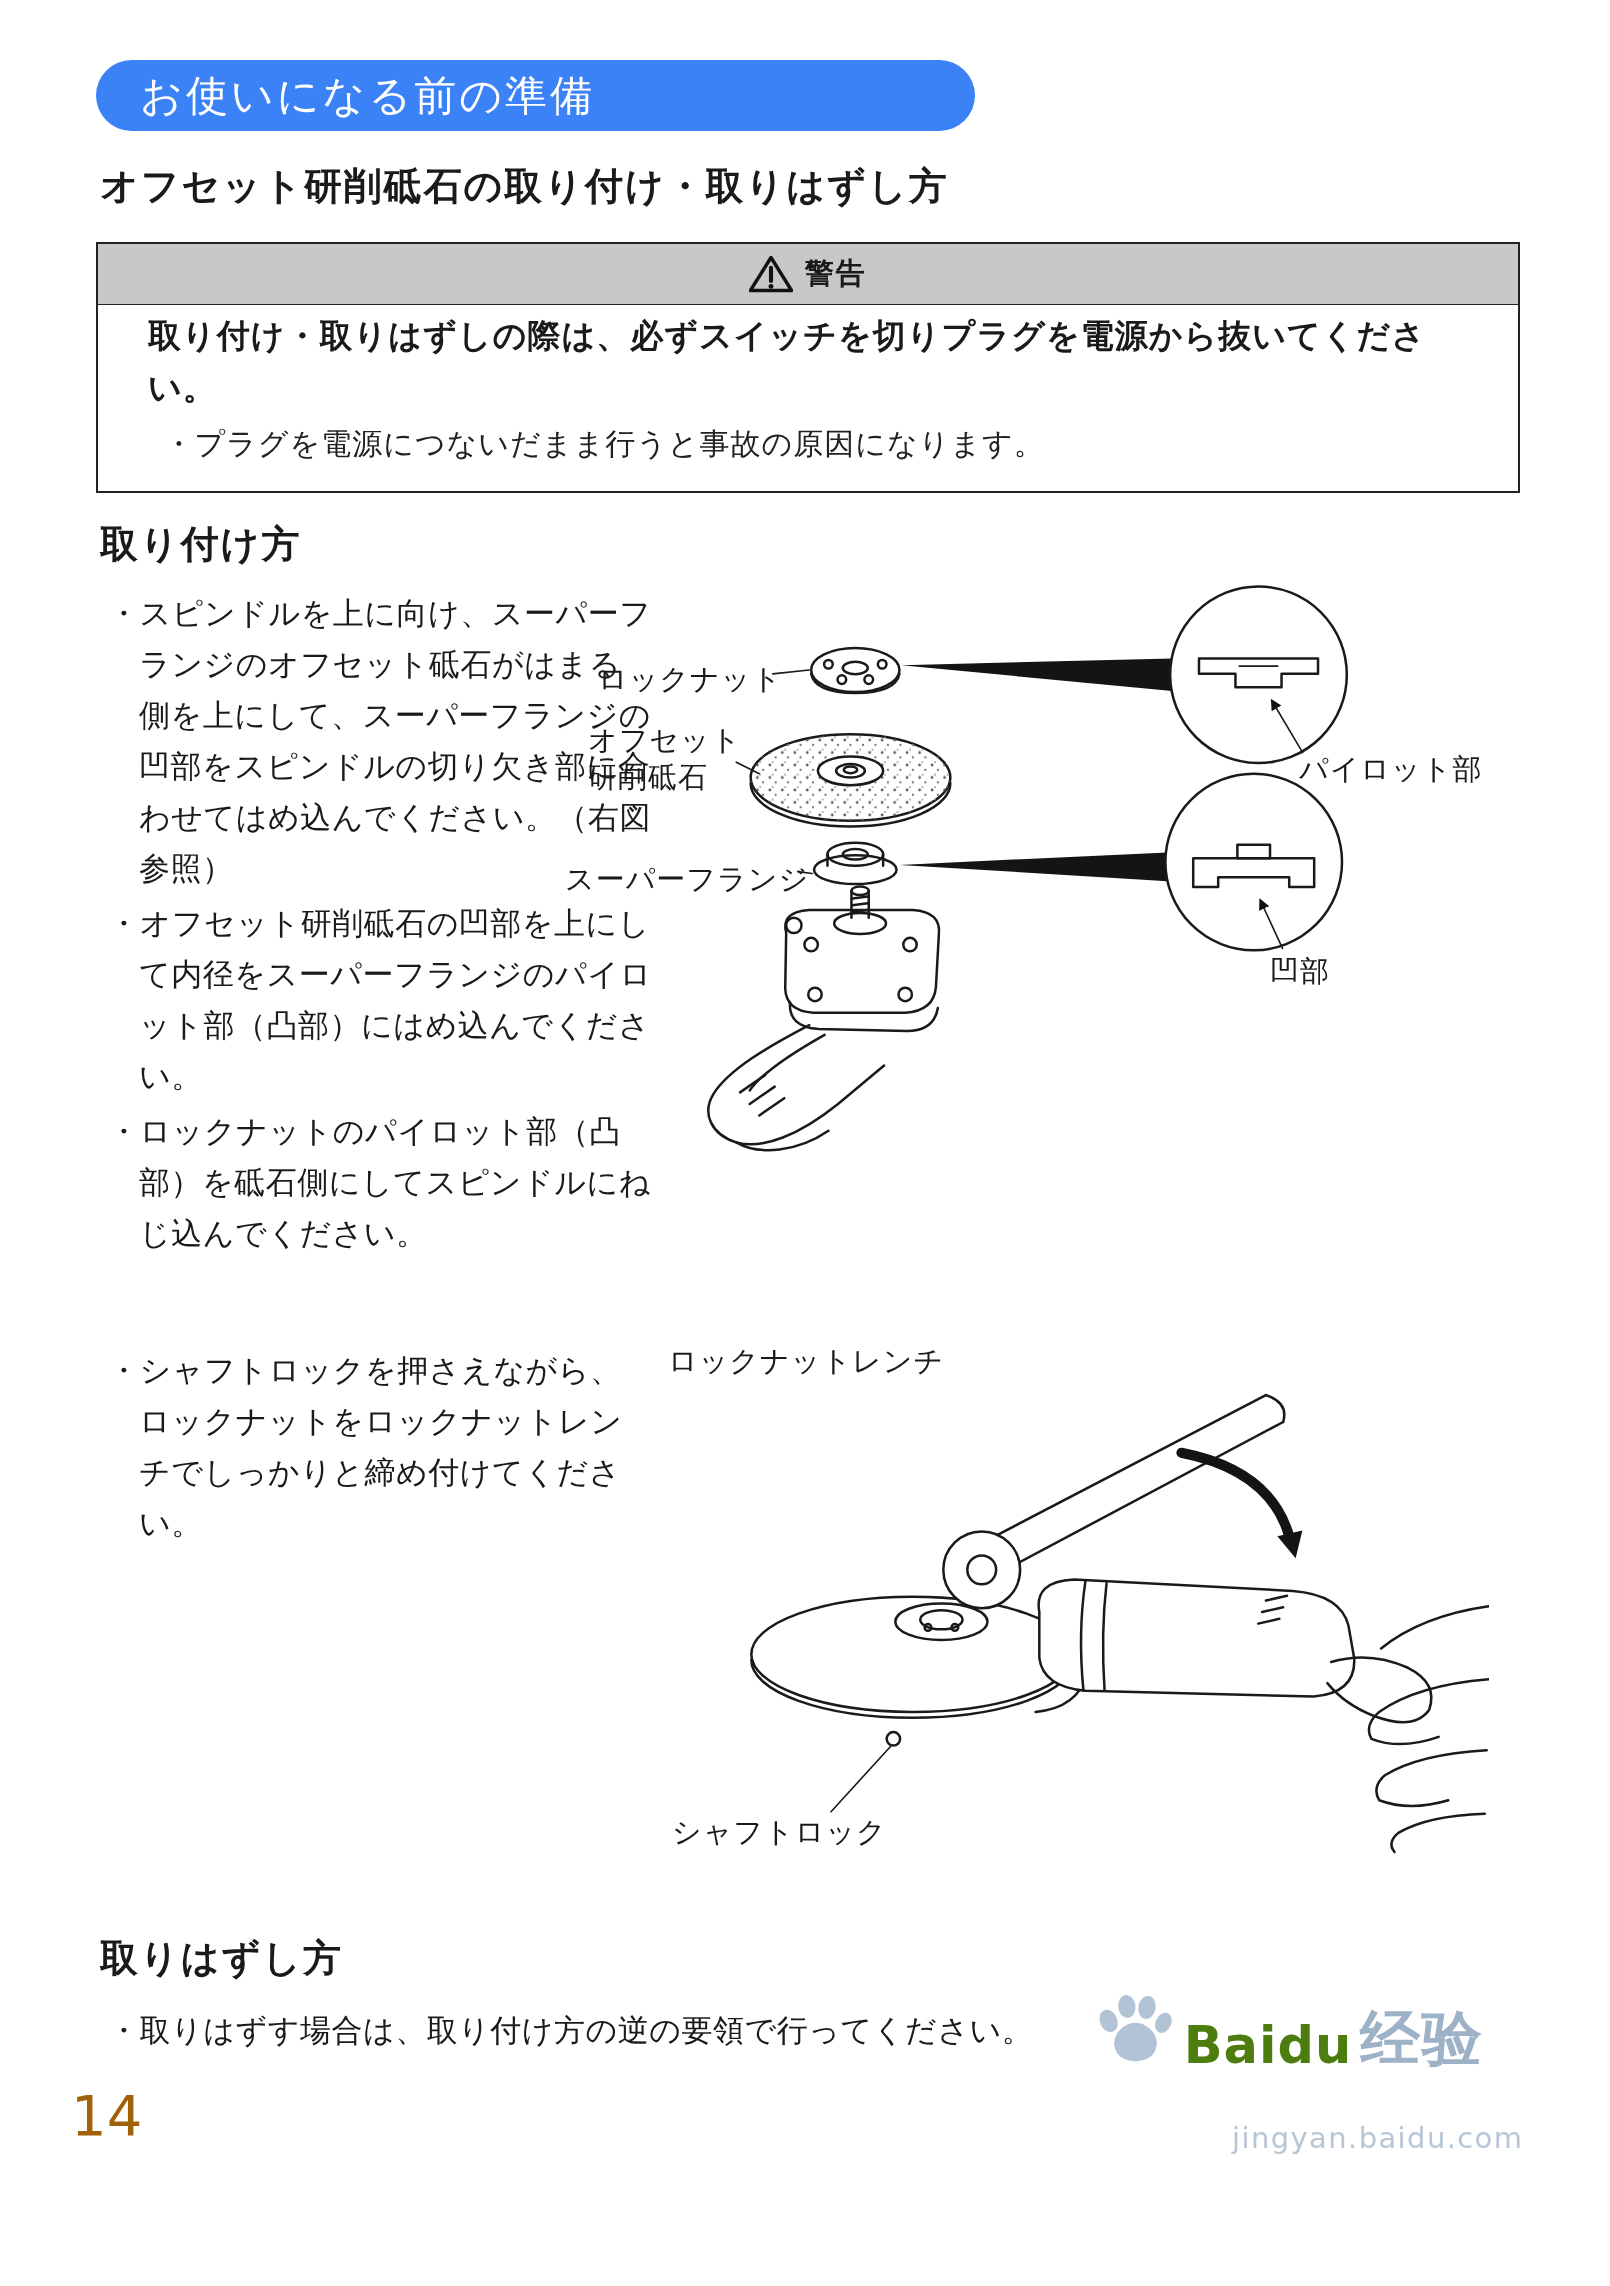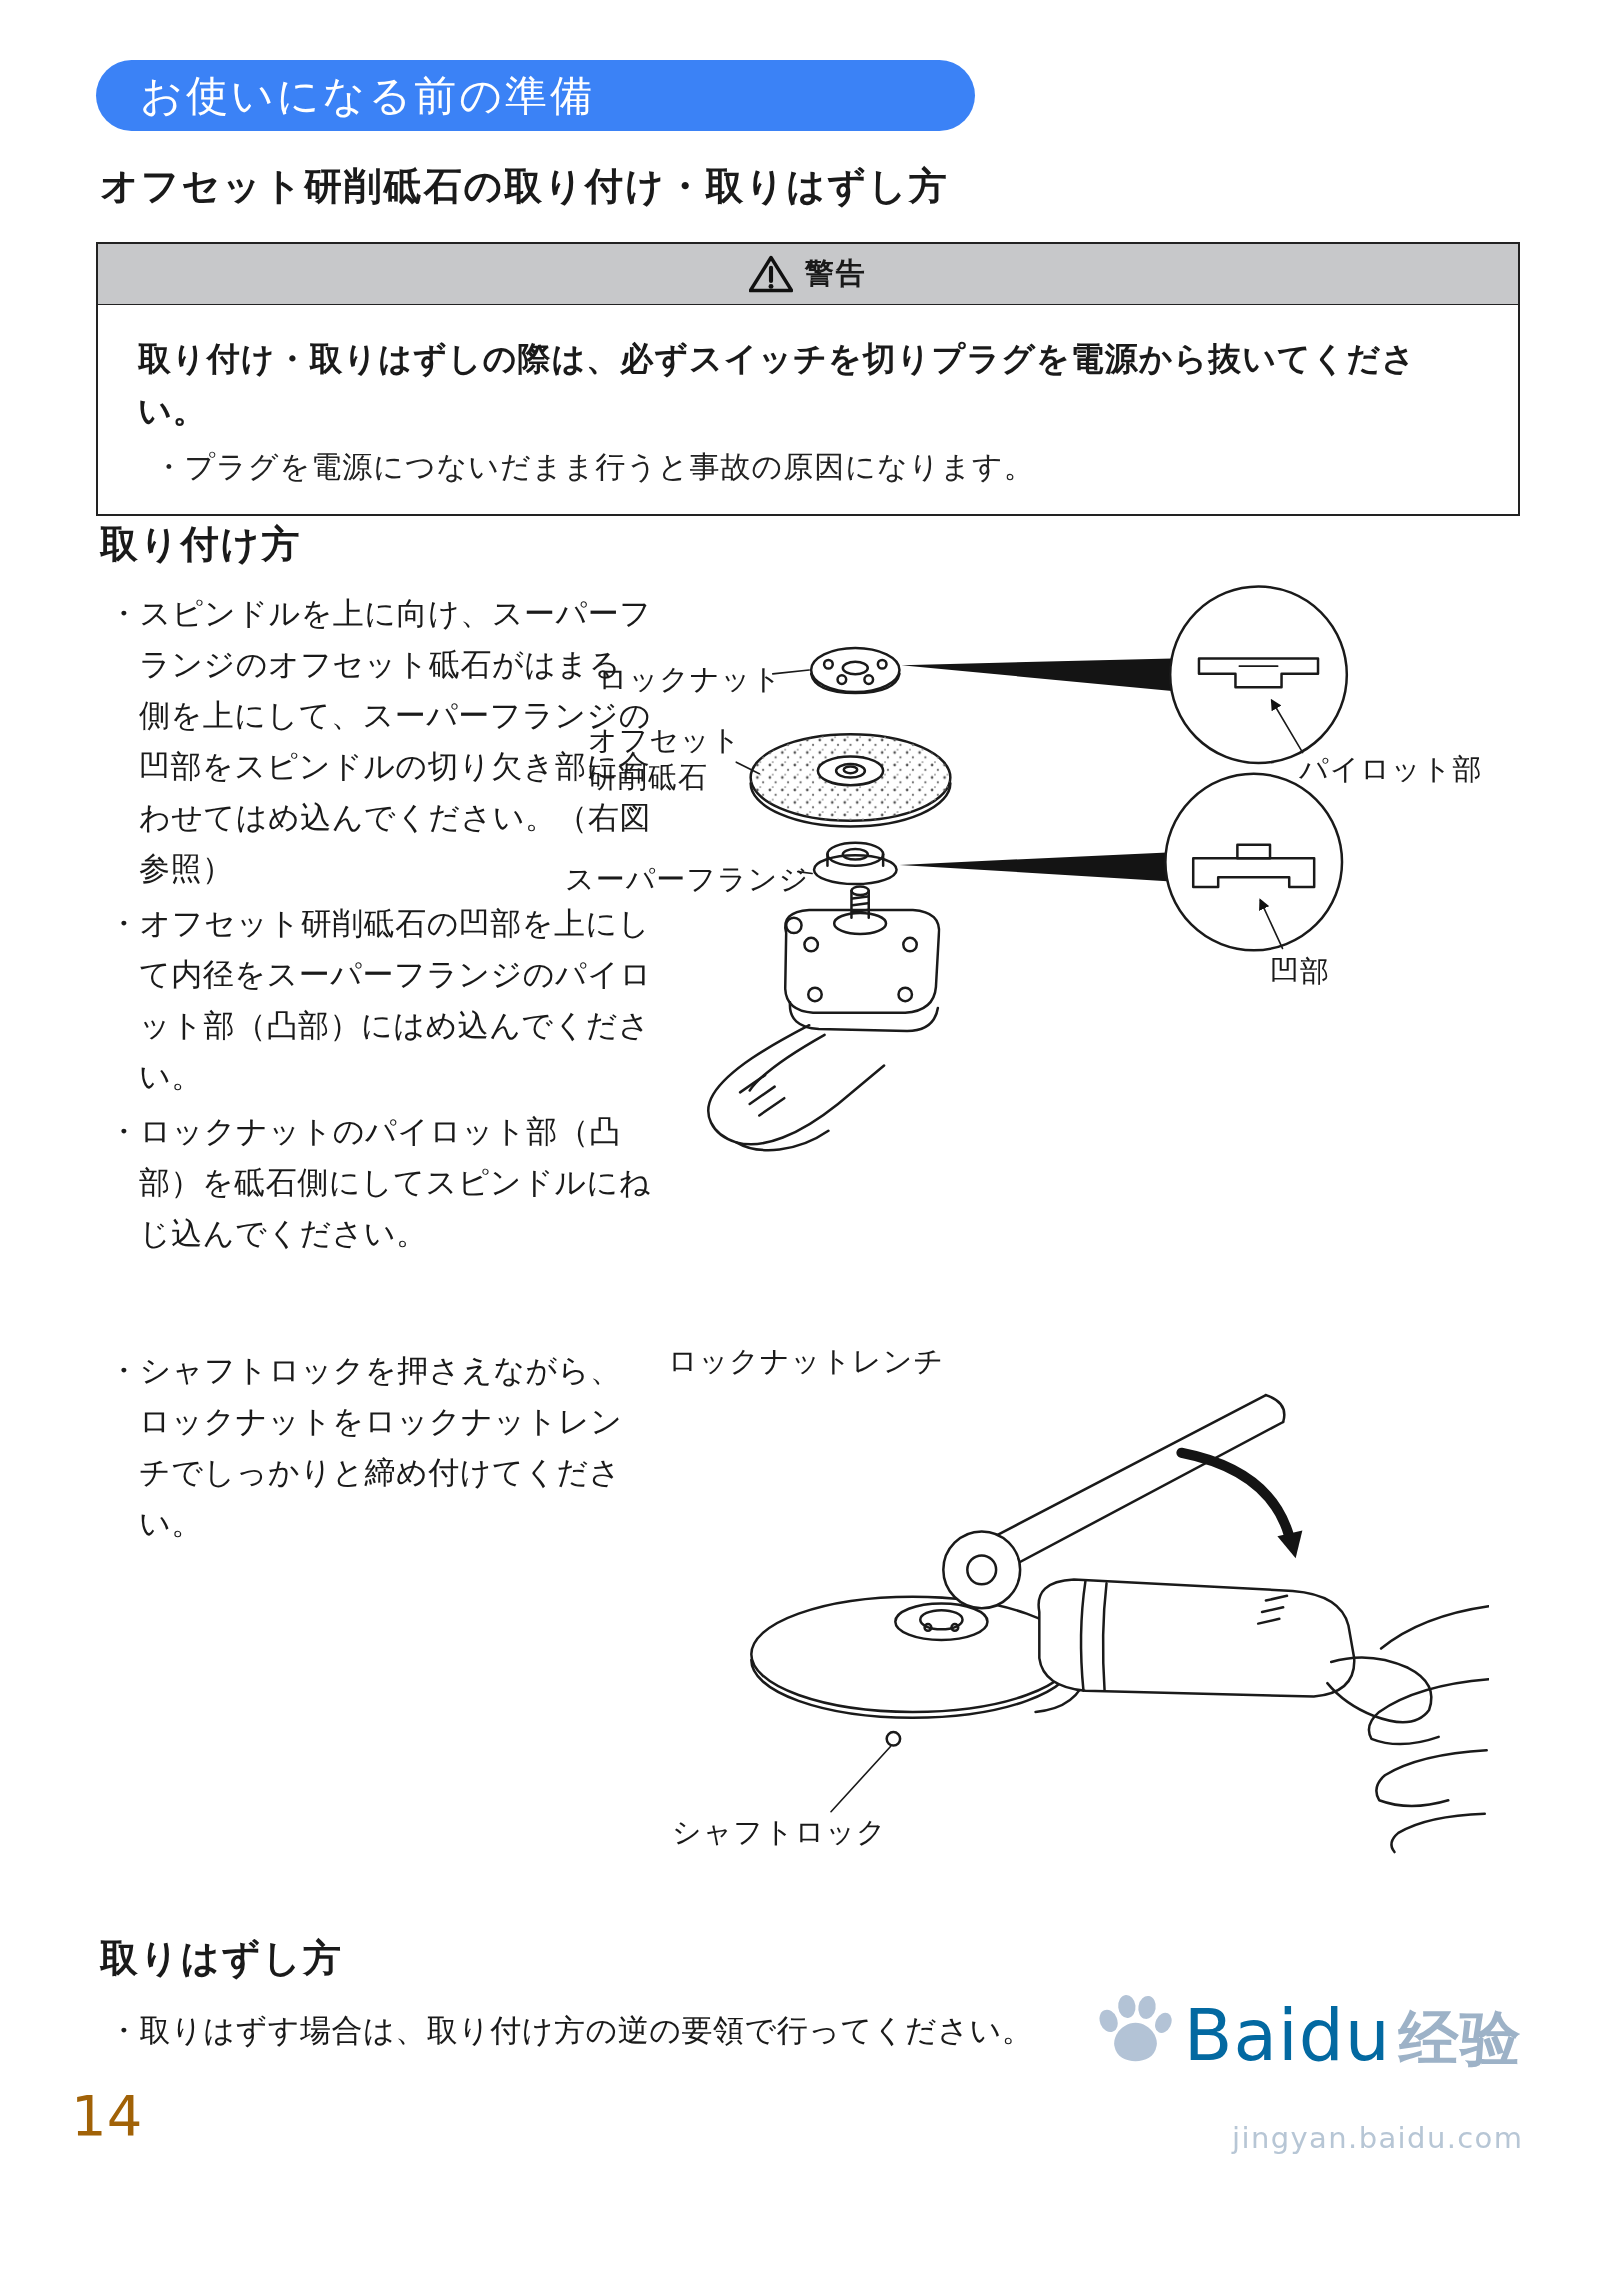--- a/index.html
+++ b/index.html
@@ -32,21 +32,21 @@
     position:absolute; left:96px; top:242px; width:1424px;
     box-sizing:border-box; border:2.9px solid #222;
     background:#fff;
   }
   .warning-header {
     height:60px; background:#c7c8ca; border-bottom:1.9px solid #222;
     display:flex; align-items:center; justify-content:center; gap:11.5px;
     font-size:29px; font-weight:700; letter-spacing:1.9px;
   }
   .warn-icon { display:flex; align-items:center; }
-  .warning-body { padding:28px 40px 25px 40px; }
+  .warning-body { padding:5px 40px 25px 40px;margin-left:10px; }
   .warning-text {
     margin:0; font-size:33px; font-weight:600; line-height:52px; letter-spacing:1px;
     max-width:1335px;
   }
   .warning-note {
     margin:7.7px 0 0 0; font-size:30px; font-weight:400; line-height:44px;
     letter-spacing:1px; padding-left:15.4px; color:#222;
   }
 
   .sub-heading {
@@ -79,21 +79,21 @@
 
   
   .page-number {
     position:absolute; left:71px; top:2083px;
     font-size:56px; font-weight:400; color:#a16207;
   }
   .watermark {
     position:absolute; left:1095px; top:1994px;
     display:flex; align-items:flex-end; gap:7.7px;
   }
-  .brand-en { font-size:71px; font-weight:400; color:#0369a1; line-height:1; letter-spacing:1px; }
+  .brand-en { font-size:51px; font-weight:700; color:#4d7c0f; line-height:1; letter-spacing:1px; }
   .brand-cn { font-size:60px; font-weight:700; color:#9db2c7; line-height:1.08; letter-spacing:1.9px;text-align:center; }
   .watermark-url {
     position:absolute; left:1232px; top:2121px;
     font-size:29px; color:#b7c6d5; letter-spacing:1.4px;
   }
 </style>
 </head>
 <body>
 
 <div class="page">

